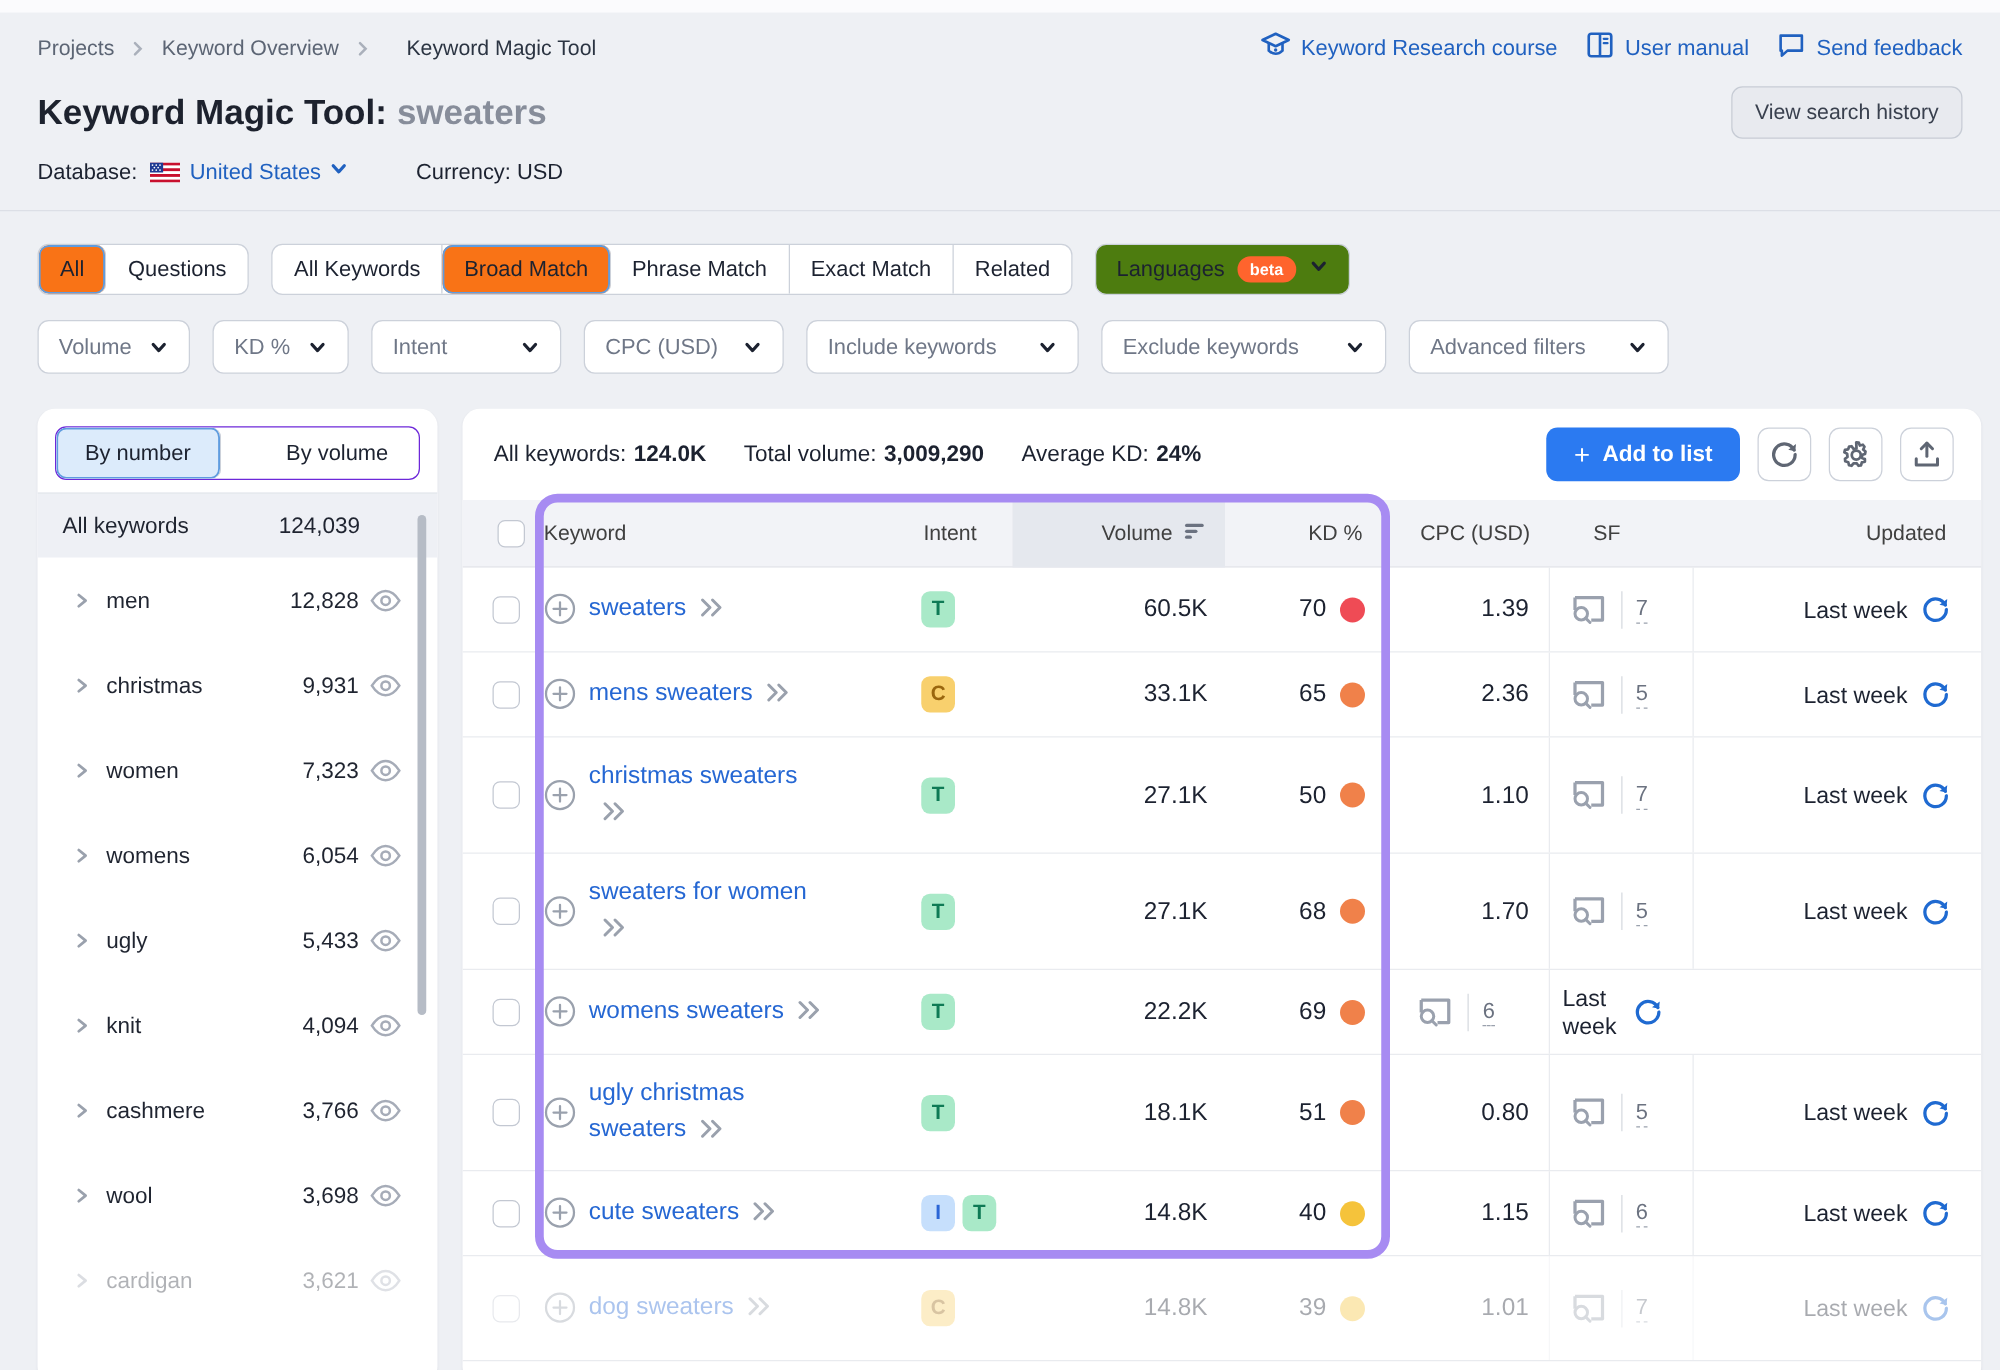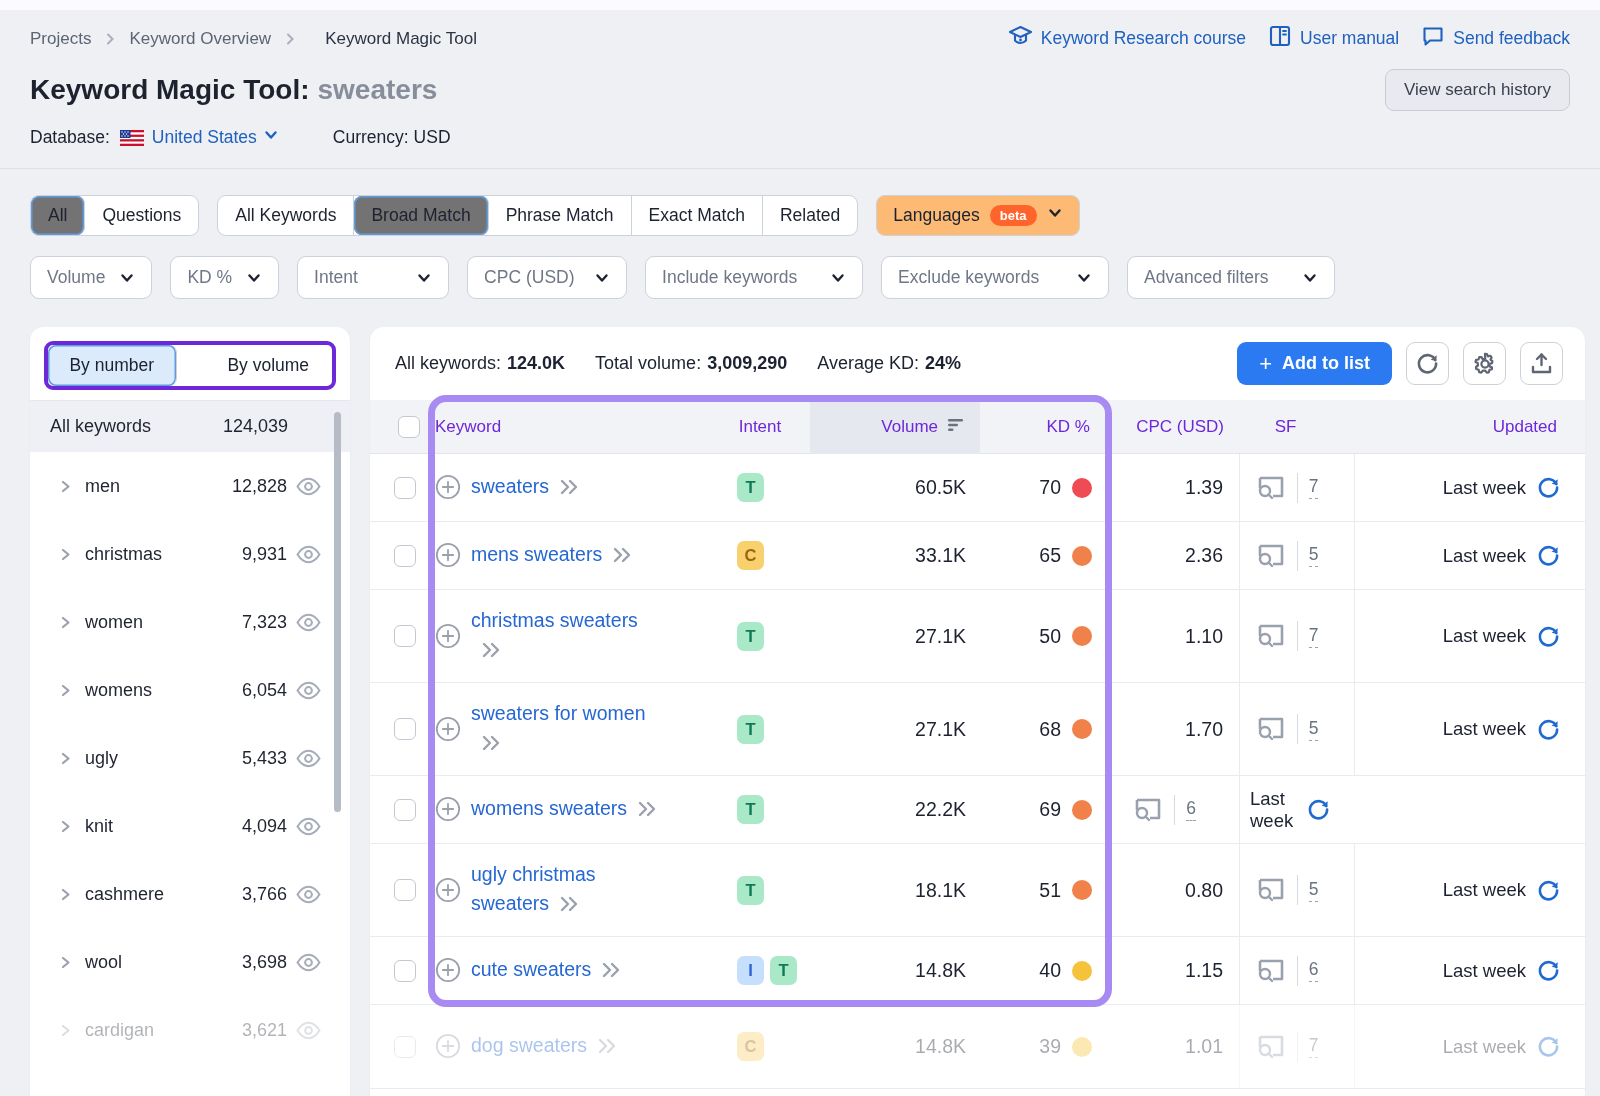--- a/index.html
+++ b/index.html
@@ -27,38 +27,38 @@
   .db-label { color:#1c2230; margin-right:10px; }
   .flag { width:24px; height:16px; display:inline-block; margin-right:8px; }
   .db-link { color:#2061c0; display:flex; align-items:center; gap:6px; cursor:pointer; }
   .currency { margin-left:54px; }
   .hdr-divider { border-bottom:1px solid #dcdfe6; }
   
   .tabs-row { display:flex; align-items:center; gap:18px; padding:26px 30px 0 30px; }
   .seg { display:flex; background:#fff; border:1px solid #ccd1da; border-radius:9px; overflow:hidden; }
   .seg .tab { padding:9px 17px; font-size:17.5px; color:#1c2230; border-right:1px solid #ccd1da; cursor:pointer; white-space:nowrap; }
   .seg .tab:last-child { border-right:none; }
-  .seg .tab.sel { background:#737373; box-shadow:inset 0 0 0 1.5px #5f9cdf; border-radius:8px; }
-  .lang-btn { display:flex; align-items:center; gap:10px; background:#fdba74; border:1px solid #ccd1da; border-radius:9px; padding:9px 16px; font-size:17.5px; cursor:pointer; }
+  .seg .tab.sel { background:#f97316; box-shadow:inset 0 0 0 1.5px #5f9cdf; border-radius:8px; }
+  .lang-btn { display:flex; align-items:center; gap:10px; background:#4d7c0f; border:1px solid #ccd1da; border-radius:9px; padding:9px 16px; font-size:17.5px; cursor:pointer; }
   .beta-pill { color:#fff; font-size:13px; font-weight:bold; padding:3px 10px; border-radius:11px; }
   
   .filters-row { display:flex; align-items:center; gap:18px; padding:20px 30px 0 30px; }
   .filter-btn { display:flex; align-items:center; justify-content:space-between; gap:14px; background:#fff; border:1px solid #ccd1da; border-radius:9px; padding:10px 16px; font-size:17.5px; color:#6f7787; cursor:pointer; white-space:nowrap; }
   .filter-btn.w-intent { min-width:152px; }
   .filter-btn.w-cpc { min-width:160px; }
   .filter-btn.w-inc { min-width:218px; }
   .filter-btn.w-exc { min-width:228px; }
   .filter-btn.w-adv { min-width:208px; }
   
   .main { display:flex; gap:20px; margin:28px 15px 0 30px; align-items:flex-start; }
   .card { background:#fff; border-radius:14px; box-shadow:0 1px 2px rgba(30,40,60,.06); }
   
   .sidebar { width:320px; height:780px; position:relative; overflow:hidden; }
   .side-tabs-wrap { padding:14px 14px 10px 14px; }
-  .side-seg { display:flex; border:4px solid #6d28d9; border-radius:9px; overflow:hidden;gap:28px; }
+  .side-seg { display:flex; border:1px solid #6d28d9; border-radius:9px; overflow:hidden;gap:28px; }
   .side-seg .tab { flex:1; text-align:center; padding:10px 0; font-size:17.5px; cursor:pointer; border-right:1px solid #ccd1da; }
   .side-seg .tab:last-child { border-right:none; }
   .side-seg .tab.sel { background:#dcebfb; box-shadow:inset 0 0 0 1.5px #5f9cdf; border-radius:8px; }
   .all-row { display:flex; justify-content:space-between; align-items:center; background:#eef0f5; border-top:1px solid #e4e7ec; height:52px; padding:0 62px 0 20px; font-size:18px; color:#1f2430; }
   .side-list { position:relative; }
   .side-item { display:flex; align-items:center; height:68px; padding:0 28px 0 28px; cursor:pointer; }
   .side-item .chev { display:flex; color:#9aa1ad; margin-right:12px; }
   .side-item .lbl { font-size:18px; color:#1f2430; flex:1; }
   .side-item .cnt { font-size:18px; color:#1f2430; margin-right:8px; }
   .side-item .eye { display:flex; color:#a6acb8; }
@@ -67,21 +67,21 @@
   
   .tablecard { flex:1; height:780px; position:relative; overflow:hidden; }
   .toolbar { display:flex; align-items:center; justify-content:space-between; height:73px; padding:0 22px 0 25px; }
   .stats { display:flex; gap:30px; font-size:18px; color:#1c2230; }
   .stats b { margin-left:6px; }
   .tool-actions { display:flex; align-items:center; gap:14px; }
   .add-btn { display:flex; align-items:center; gap:10px; color:#fff; border:none; border-radius:9px; height:43px; padding:0 22px; font-size:18px; font-weight:bold; cursor:pointer; font-family:inherit; }
   .icon-btn { width:43px; height:43px; background:#fff; border:1px solid #ccd1da; border-radius:9px; display:flex; align-items:center; justify-content:center; color:#5f6673; cursor:pointer; }
   
   .thead, .trow { display:grid; grid-template-columns:60px 280px 100px 170px 130px 130px 115px 1fr; }
-  .thead { background:#f2f3f7; height:54px; align-items:center; font-size:17px; color:#6d28d9; border-bottom:1px solid #e3e5ea; }
+  .thead { background:#f2f3f7; height:54px; align-items:center; font-size:17px; color:#404040; border-bottom:1px solid #e3e5ea; }
   .thead .hc { padding:0 10px; }
   .hc.h-kw { padding-left:5px; }
   .hc.h-intent { text-align:center; }
   .hc.h-vol { text-align:right; background:#e5e8ee; height:54px; display:flex; align-items:center; justify-content:flex-end; gap:8px; padding-right:14px; }
   .hc.h-kd { text-align:right; padding-right:20px; }
   .hc.h-cpc { text-align:right; padding-right:16px; }
   .hc.h-sf { text-align:center; padding-right:34px; }
   .hc.h-upd { text-align:right; padding-right:28px; }
   .h-check { display:flex; justify-content:flex-end; padding-right:14px; }
   .trow { border-bottom:1px solid #e9ebef; align-items:center; }

